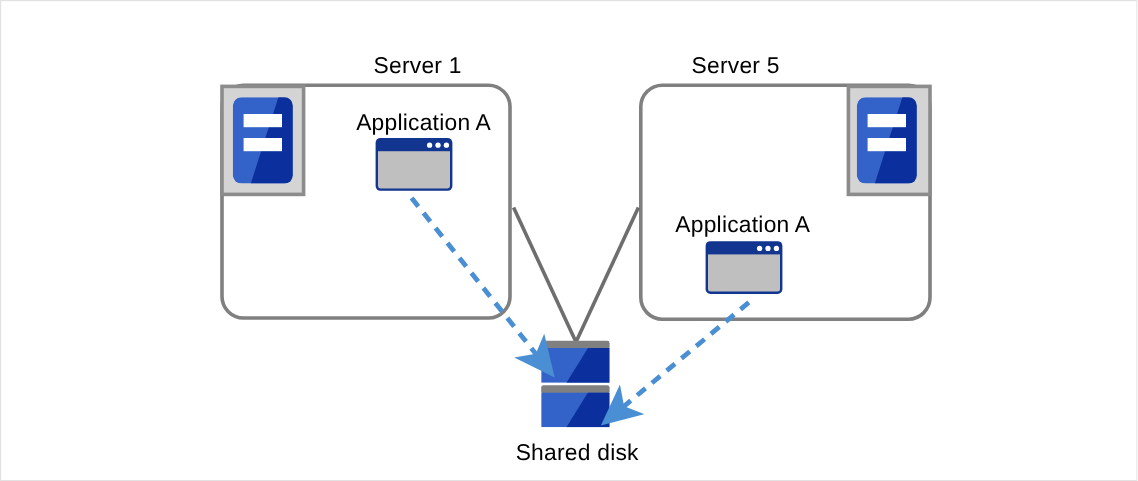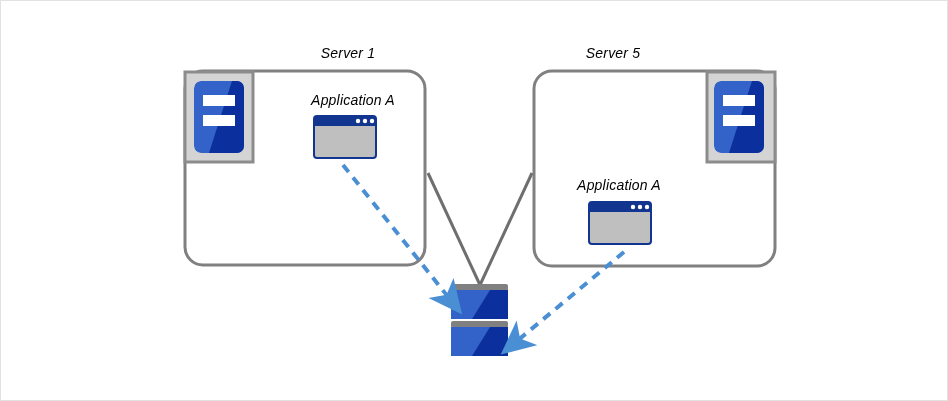--- a/index.html
+++ b/index.html
@@ -21,26 +21,25 @@
   }
   #vector-layer {
     position: absolute;
     left: 0;
     top: 0;
     width: 948px;
     height: 401px;
   }
   .node-label {
     position: absolute;
-    font-size: 14px;
+    font-size: 19px;
     color: #000000;
     white-space: nowrap;
     letter-spacing: 0.2px;
     line-height: 1;
-    font-style: italic;
   }
   .caption-center {
     transform: translateX(-50%);
     text-align: center;
   }
 </style>
 </head>
 <body>
 
 <div id="canvas">
@@ -137,14 +136,15 @@
   </svg>
 
   <div class="node-label caption-center" style="left:347px; top:45px;">Server 1</div>
 
   <div class="node-label caption-center" style="left:352px; top:92px;">Application A</div>
 
   <div class="node-label caption-center" style="left:612px; top:45px;">Server 5</div>
 
   <div class="node-label caption-center" style="left:618px; top:177px;">Application A</div>
 
+  <div class="node-label caption-center" style="left:480px; top:367px;">Shared disk</div>
 
 </div>
 
 </body></html>

